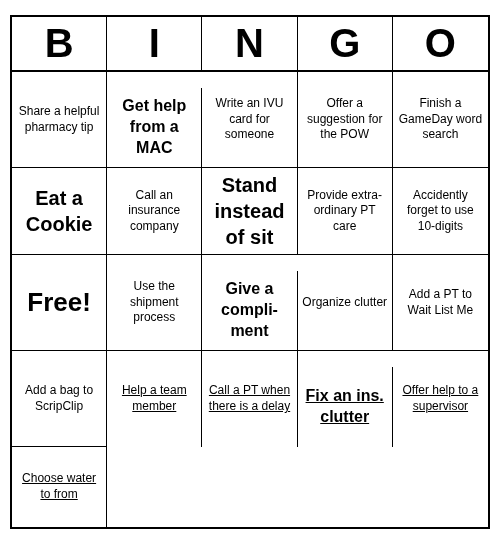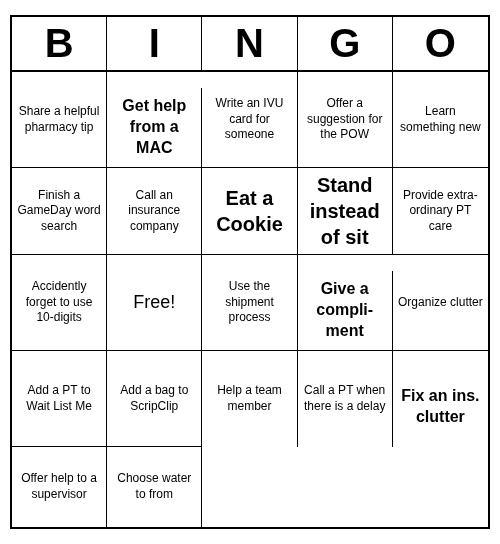--- a/index.html
+++ b/index.html
@@ -55,25 +55,26 @@
       font-size: 12px;
       line-height: 1.3;
     }
 
     .bingo-cell:nth-child(5n) {
       border-right: none;
     }
 
     .bingo-grid .bingo-cell:nth-last-child(-n+5) {
       border-bottom: none;
+      text-decoration: underline;
     }
 
     .bingo-cell.free {
-      font-size: 18px;
-      font-weight: normal;
+      font-size: 26px;
+      font-weight: bold;
     }
 
     .bingo-cell.large-text {
       font-size: 20px;
       font-weight: bold;
     }
 
     .bingo-cell.medium-text {
       font-size: 16px;
       font-weight: bold;
@@ -89,24 +90,23 @@
       <div class="bingo-letter">I</div>
       <div class="bingo-letter">N</div>
       <div class="bingo-letter">G</div>
       <div class="bingo-letter">O</div>
     </div>
   <div class="bingo-grid">
   <div class="bingo-cell">Share a helpful pharmacy tip</div>
       <div class="bingo-cell medium-text">Get help from a MAC</div>
       <div class="bingo-cell">Write an IVU card for someone</div>
       <div class="bingo-cell">Offer a suggestion for the POW</div>
-      <div class="bingo-cell">Learn something new</div>
       <div class="bingo-cell">Finish a GameDay word search</div>
+      <div class="bingo-cell large-text">Eat a Cookie</div>
       <div class="bingo-cell">Call an insurance company</div>
-      <div class="bingo-cell large-text">Eat a Cookie</div>
       <div class="bingo-cell large-text">Stand instead of sit</div>
       <div class="bingo-cell">Provide extra-ordinary PT care</div>
       <div class="bingo-cell">Accidently forget to use 10-digits</div>
       <div class="bingo-cell free">Free!</div>
       <div class="bingo-cell">Use the shipment process</div>
       <div class="bingo-cell medium-text">Give a compli-ment</div>
       <div class="bingo-cell">Organize clutter</div>
       <div class="bingo-cell">Add a PT to Wait List Me</div>
       <div class="bingo-cell">Add a bag to ScripClip</div>
       <div class="bingo-cell">Help a team member</div>

